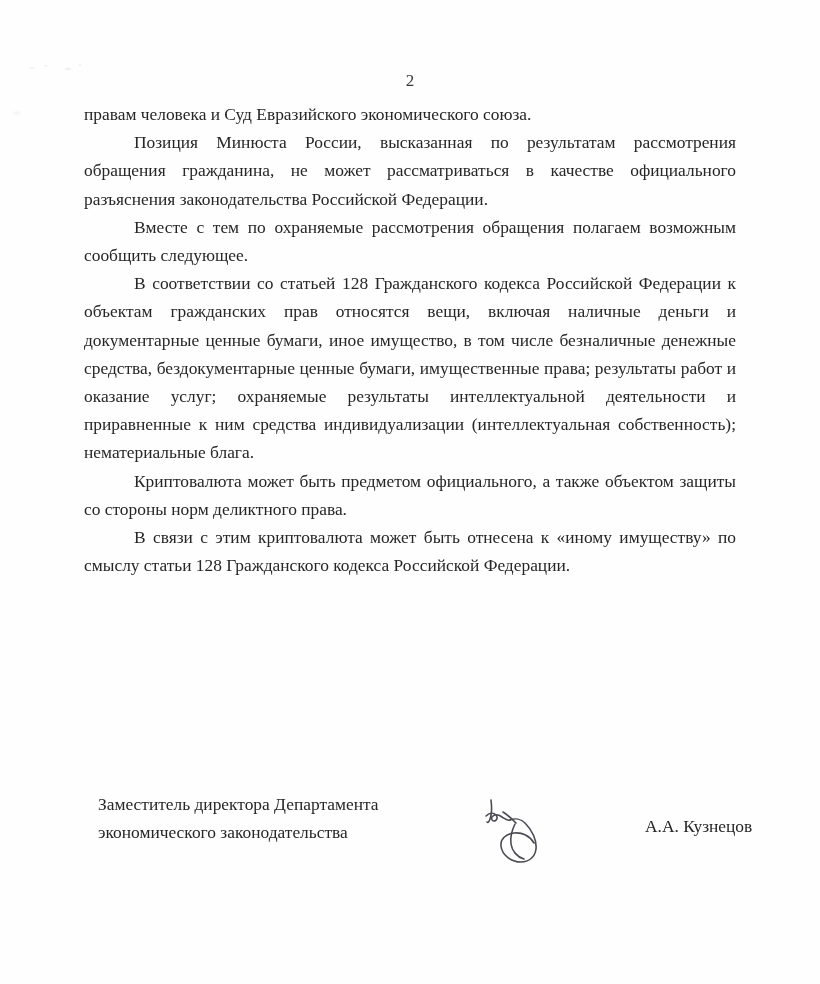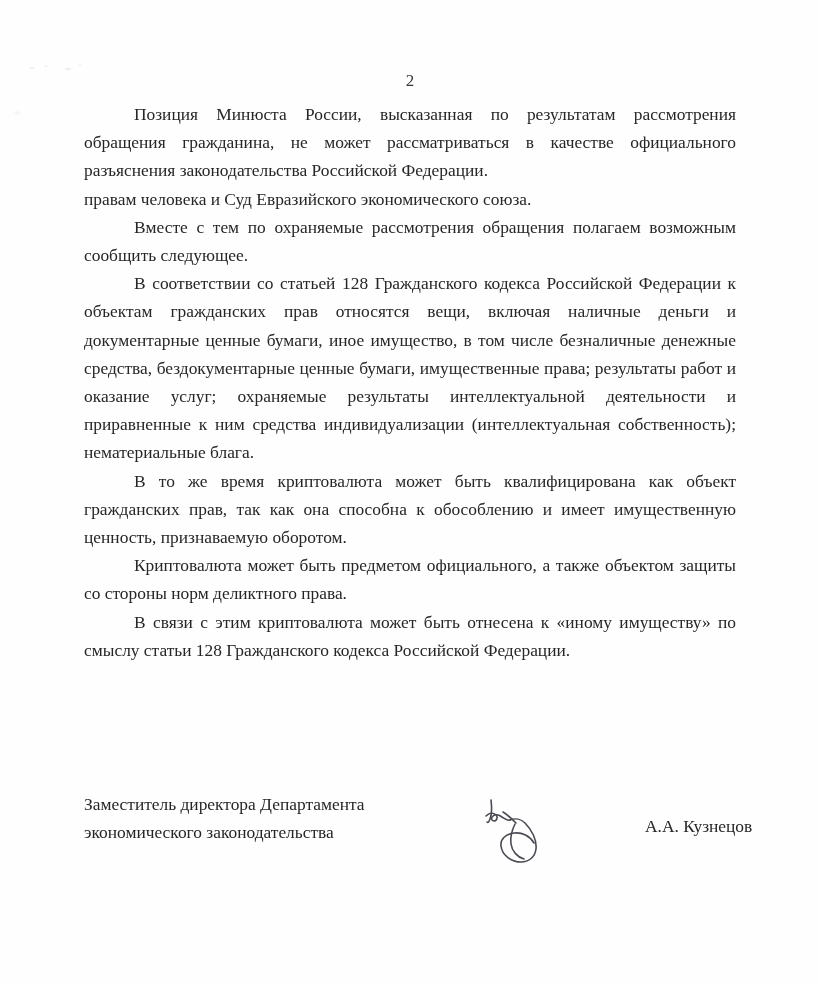--- a/index.html
+++ b/index.html
@@ -90,20 +90,21 @@
     display: flex;
     align-items: flex-start;
     justify-content: space-between;
   }
   .sig-title {
     font-size: 17.4px;
     line-height: 28px;
     color: #262626;
     white-space: pre-line;
     flex: 0 0 auto;
+    margin-left: 14px;
   }
   .sig-mark {
     position: absolute;
     left: 395px;
     top: 2px;
     width: 110px;
     height: 90px;
   }
   .sig-name {
     font-size: 17.4px;
@@ -120,25 +121,24 @@
 <body>
 
 <div class="page">
 
   <div class="scan-artifact"></div>
   <div class="scan-artifact2"></div>
 
   <div class="page-number">2</div>
 
   <div class="body-text">
+    <p class="para no-indent">правам человека и Суд Евразийского экономического союза.</p>
     <p class="para">Позиция Минюста России, высказанная по результатам рассмотрения обращения гражданина, не может рассматриваться в качестве официального разъяснения законодательства Российской Федерации.</p>
-    <p class="para no-indent">правам человека и Суд Евразийского экономического союза.</p>
     <p class="para">Вместе с тем по охраняемые рассмотрения обращения полагаем возможным сообщить следующее.</p>
     <p class="para">В соответствии со статьей 128 Гражданского кодекса Российской Федерации к объектам гражданских прав относятся вещи, включая наличные деньги и документарные ценные бумаги, иное имущество, в том числе безналичные денежные средства, бездокументарные ценные бумаги, имущественные права; результаты работ и оказание услуг; охраняемые результаты интеллектуальной деятельности и приравненные к ним средства индивидуализации (интеллектуальная собственность); нематериальные блага.</p>
-    <p class="para">В то же время криптовалюта может быть квалифицирована как объект гражданских прав, так как она способна к обособлению и имеет имущественную ценность, признаваемую оборотом.</p>
     <p class="para">Криптовалюта может быть предметом официального, а также объектом защиты со стороны норм деликтного права.</p>
     <p class="para">В связи с этим криптовалюта может быть отнесена к «иному имуществу» по смыслу статьи 128 Гражданского кодекса Российской Федерации.</p>
   </div>
 
   <div class="signature-block">
     <div class="sig-title">Заместитель директора Департамента
 экономического законодательства</div>
 
     <div class="sig-mark">
       <svg viewBox="0 0 110 90" width="110" height="90" aria-hidden="true">

